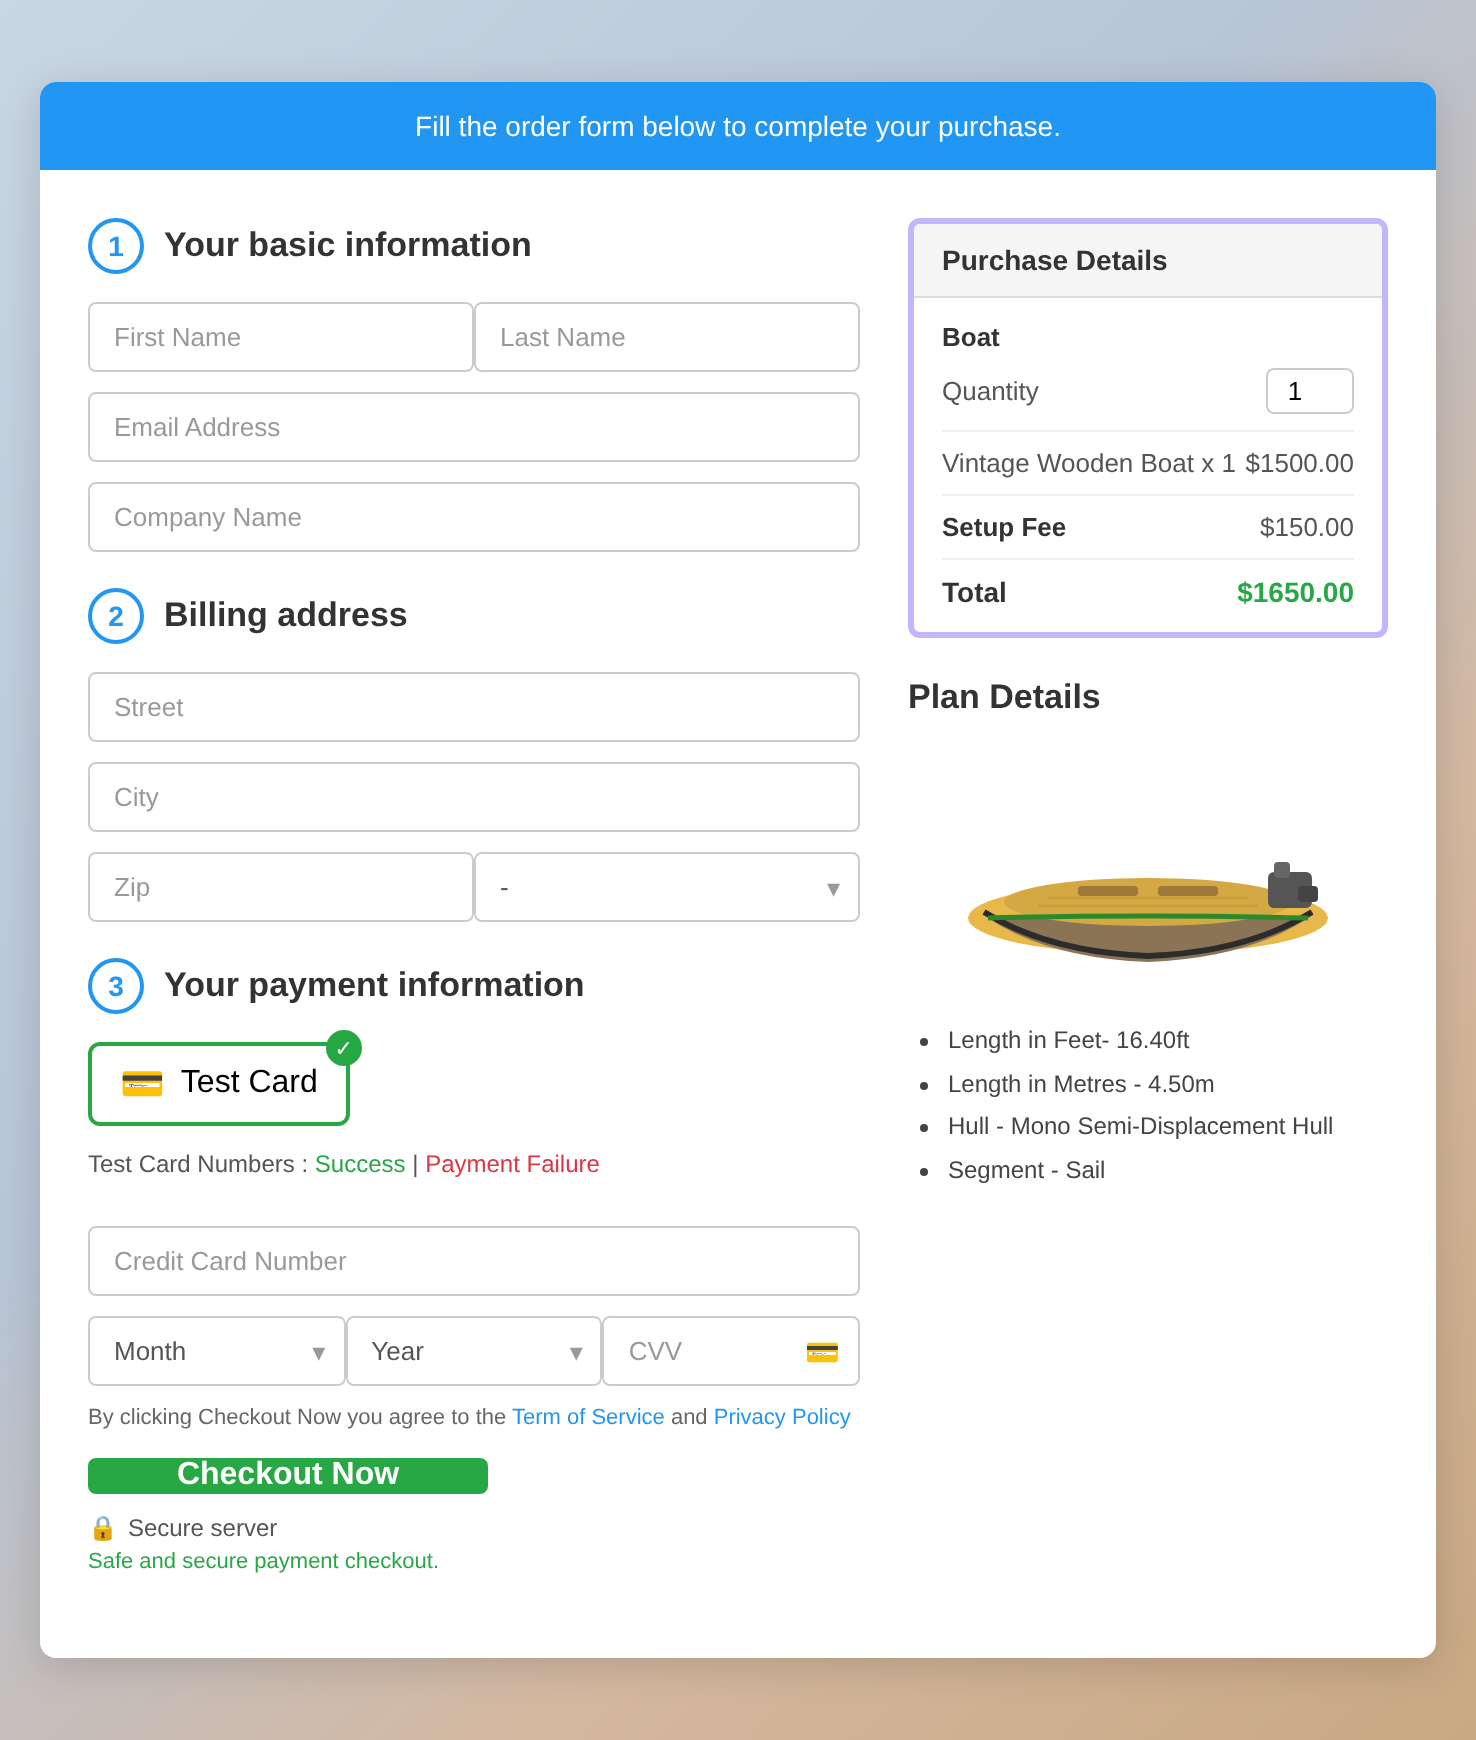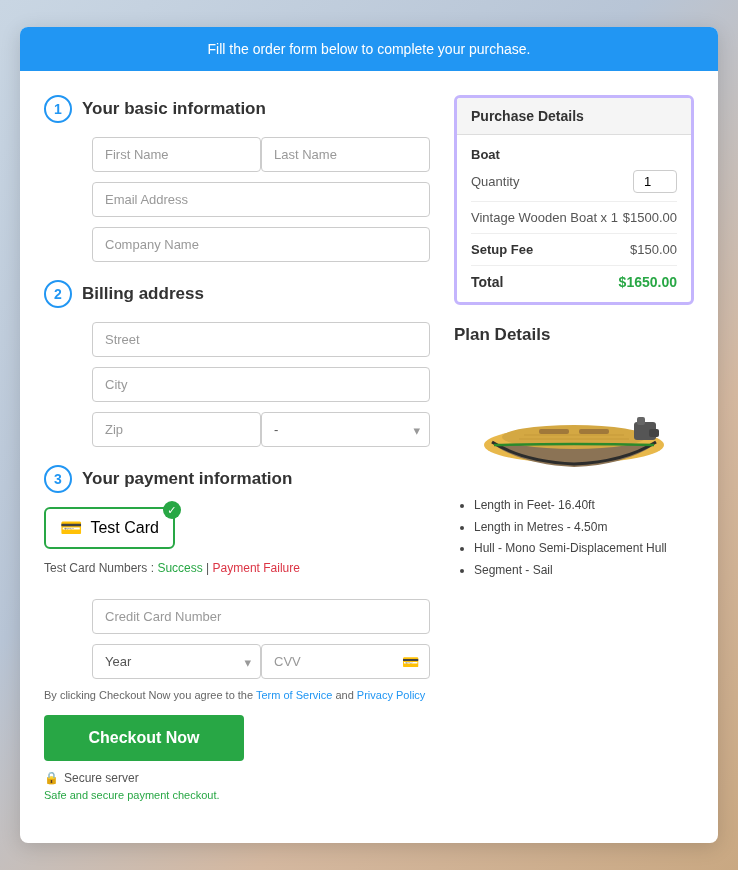--- a/index.html
+++ b/index.html
@@ -57,21 +57,20 @@
       display: flex;
       align-items: center;
       justify-content: center;
       font-size: 14px;
       font-weight: bold;
       flex-shrink: 0;
     }
     .form-row {
       display: flex;
       margin-bottom: 10px;
-      margin-left: 48px;
     }
     .form-field {
       flex: 1;
     }
     .form-field input,
     .form-field select {
       width: 100%;
       border: 1px solid #ccc;
       border-radius: 4px;
       padding: 9px 12px;
@@ -160,21 +159,21 @@
       color: #666;
       margin-bottom: 14px;
       margin-top: 10px;
     }
     .terms-text a { color: #2196F3; text-decoration: none; text-align: center; }
     .checkout-btn {
       background: #28a745;
       color: #fff;
       border: none;
       border-radius: 4px;
-      padding: 14px 32px;
+      padding: 0 32px;
       font-size: 16px;
       font-weight: bold;
       cursor: pointer;
       width: 200px;
       margin-bottom: 10px;
     }
     .secure-note {
       font-size: 12px;
       color: #555;
       display: flex;
@@ -349,20 +348,25 @@
           <a href="#" class="link-failure">Payment Failure</a>
         </div>
 
         <div class="form-row">
           <div class="form-field">
             <input type="text" placeholder="Credit Card Number" style="">
           </div>
         </div>
 
         <div class="form-row">
+          <div class="form-field select-wrapper">
+            <select>
+              <option value="">Month</option>
+            </select>
+          </div>
           <div class="form-field select-wrapper">
             <select>
               <option value="">Year</option>
             </select>
           </div>
           <div class="form-field cvv-field">
             <input type="text" placeholder="CVV" style="">
             <span class="cvv-icon">💳</span>
           </div>
         </div>

